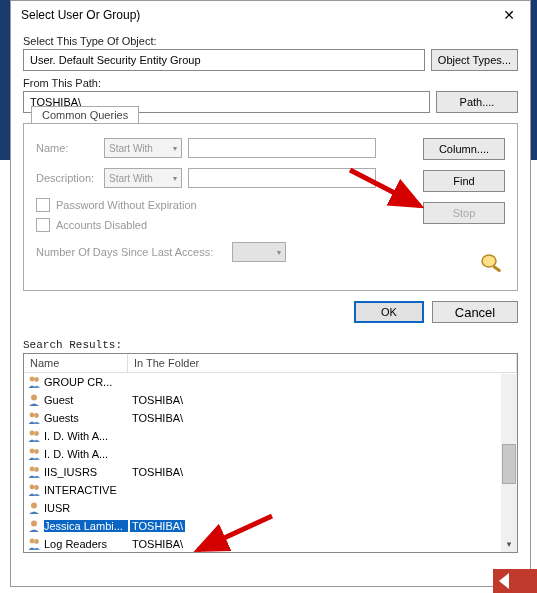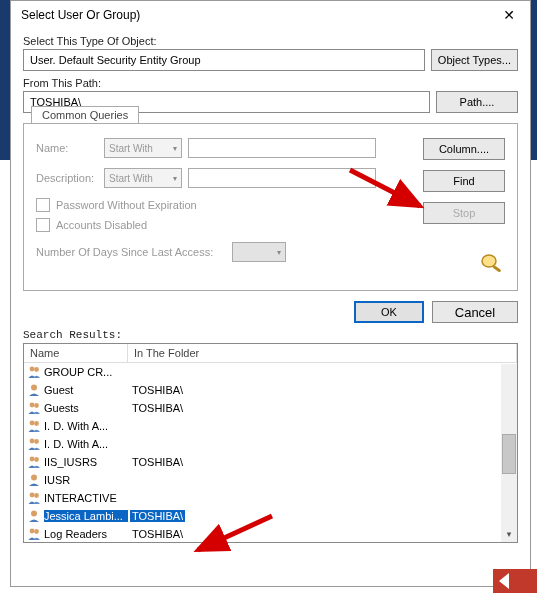--- a/index.html
+++ b/index.html
@@ -30,21 +30,21 @@
 .sel { width: 78px; height: 20px; border: 1px solid #aaa; background: #f3f3f3; font-size: 10px; color: #999; display: flex; align-items: center; justify-content: space-between; padding: 0 4px; }
 .sel-arrow { font-size: 8px; color: #888; }
 .txt { width: 188px; height: 20px; border: 1px solid #aaa; background: #fff; }
 .cb-row { display: flex; align-items: center; gap: 6px; margin-bottom: 6px; }
 .cb { width: 14px; height: 14px; border: 1px solid #aaa; background: #fff; }
 .cb-lbl { font-size: 11px; color: #999; }
 .days-row { display: flex; align-items: center; gap: 6px; margin-top: 10px; }
 .days-sel { width: 54px; height: 20px; border: 1px solid #aaa; background: #e3e3e3; display: flex; align-items: center; justify-content: flex-end; padding: 0 4px; }
 .magnify { margin-top: 18px; align-self: flex-end; }
 
-.ok-row { display: flex; justify-content: flex-end; gap: 8px; margin: 10px 0 6px 0; }
+.ok-row { display: flex; justify-content: flex-end; gap: 8px; margin: 10px 0 16px 0; }
 .btn-ok { border: 2px solid #0a66c2; color: #000; background: #e1e1e1; width: 70px; height: 22px; font-size: 11px; cursor: pointer; }
 .btn-cancel { border: 1px solid #888; background: #e9e9e9; width: 86px; height: 22px; font-size: 13px; cursor: pointer; }
 
 .results-lbl { font-size: 11px; color: #222; margin-bottom: 2px; font-family: Liberation Mono, monospace; }
 .results { border: 1px solid #888; height: 200px; position: relative; overflow: hidden; }
 .res-head { display: flex; background: #fff; border-bottom: 1px solid #ddd; }
 .res-col { font-size: 11px; color: #444; padding: 3px 6px; border-right: 1px solid #ddd; }
 .res-col1 { width: 104px; }
 .res-col2 { flex: 1; }
 .res-body { overflow-y: auto; height: 178px; }
@@ -219,37 +219,37 @@
                 <path d="M1.5 13 Q5 8 8.5 13 Z" fill="#4a7ab8"></path>
                 <path d="M6 13 Q9.5 8.5 13 13 Z" fill="#5f8dc9"></path>
               </svg>
             </span>
             <span class="res-name">IIS_IUSRS</span>
             <span class="res-folder"><span class="res-folder-inner">TOSHIBA\</span></span>
           </div>
           <div class="res-row">
             <span class="res-ico">
               <svg width="14" height="14">
+                <circle cx="5" cy="4" r="2.4" fill="#d9a066"></circle>
+                <circle cx="9.5" cy="4.5" r="2.4" fill="#d9a066"></circle>
+                <path d="M1.5 13 Q5 8 8.5 13 Z" fill="#4a7ab8"></path>
+                <path d="M6 13 Q9.5 8.5 13 13 Z" fill="#5f8dc9"></path>
+              </svg>
+            </span>
+            <span class="res-name">INTERACTIVE</span>
+            <span class="res-folder"><span class="res-folder-inner"></span></span>
+          </div>
+          <div class="res-row">
+            <span class="res-ico">
+              <svg width="14" height="14">
                 <circle cx="7" cy="4.5" r="3" fill="#d9a066"></circle>
                 <path d="M2 13 Q7 8 12 13 Z" fill="#4a7ab8"></path>
               </svg>
             </span>
             <span class="res-name">IUSR</span>
-            <span class="res-folder"><span class="res-folder-inner"></span></span>
-          </div>
-          <div class="res-row">
-            <span class="res-ico">
-              <svg width="14" height="14">
-                <circle cx="5" cy="4" r="2.4" fill="#d9a066"></circle>
-                <circle cx="9.5" cy="4.5" r="2.4" fill="#d9a066"></circle>
-                <path d="M1.5 13 Q5 8 8.5 13 Z" fill="#4a7ab8"></path>
-                <path d="M6 13 Q9.5 8.5 13 13 Z" fill="#5f8dc9"></path>
-              </svg>
-            </span>
-            <span class="res-name">INTERACTIVE</span>
             <span class="res-folder"><span class="res-folder-inner"></span></span>
           </div>
           <div class="res-row sel-row">
             <span class="res-ico">
               <svg width="14" height="14">
                 <circle cx="7" cy="4.5" r="3" fill="#d9a066"></circle>
                 <path d="M2 13 Q7 8 12 13 Z" fill="#4a7ab8"></path>
               </svg>
             </span>
             <span class="res-name">Jessica Lambi...</span>

